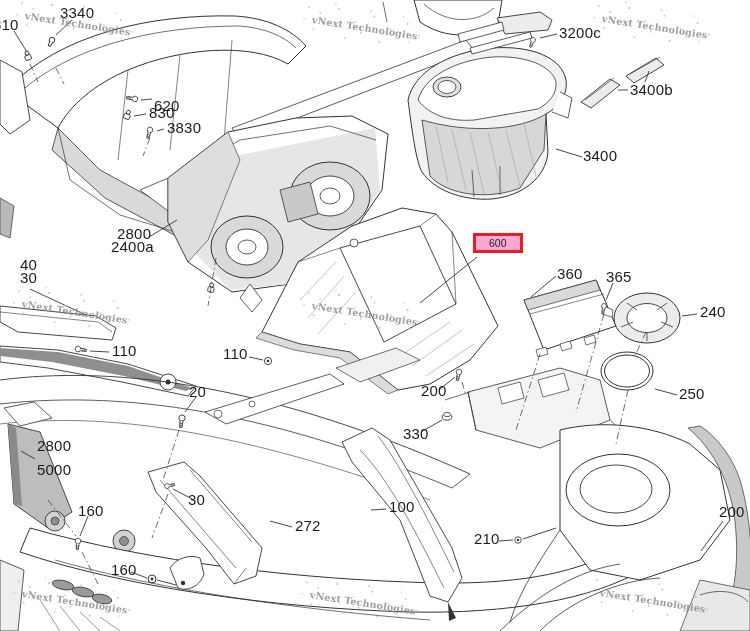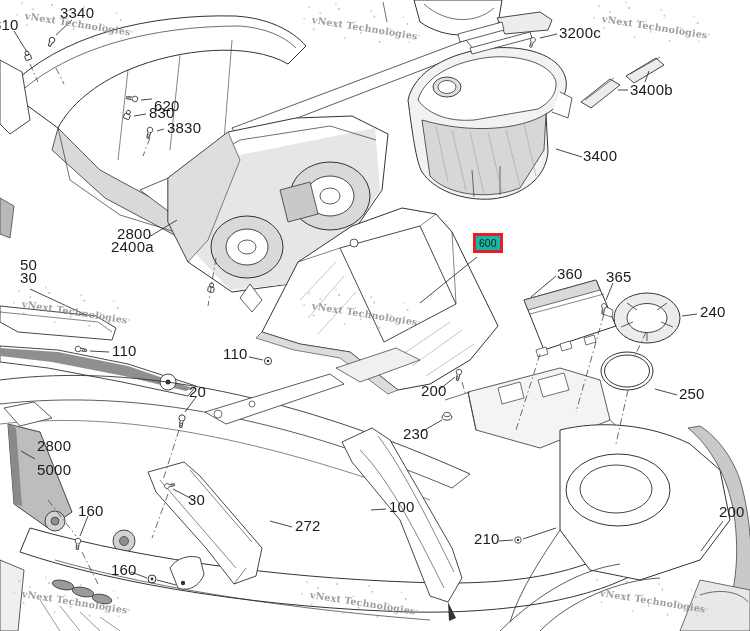--- a/index.html
+++ b/index.html
@@ -6,22 +6,22 @@
   .canvas{
     position:relative;width:750px;height:631px;background:#ffffff;
     overflow:hidden;font-family:"Liberation Sans",sans-serif;
   }
   .canvas svg{position:absolute;left:0;top:0;}
   .part-label{
     position:absolute;font-size:15px;line-height:12px;color:#1b1b1b;
     letter-spacing:.2px;white-space:nowrap;
   }
   .highlight-box{
-    position:absolute;border:3px solid #ec1c24;background:#14b8a6;
-    padding:0 3px;font-size:10.5px;line-height:14px;color:#1b1b1b;
+    position:absolute;border:3px solid #ec1c24;background:#f9a8d4;
+    padding:0 13px;font-size:10.5px;line-height:14px;color:#1b1b1b;
   }
   .watermark{
     position:absolute;font-family:"DejaVu Serif",serif;font-weight:700;
     font-size:9.5px;color:#8d8d8d;letter-spacing:.2px;white-space:nowrap;
     transform:rotate(9deg);transform-origin:left top;opacity:.85;
   }
   .watermark::before{
     content:"";position:absolute;left:-6px;top:-7px;width:2px;height:2px;
     border-radius:50%;background:#b5b5b5;opacity:.75;
     box-shadow:12px 4px 0 #b5b5b5,30px -3px 0 #9c9c9c,48px 7px 0 #c0c0c0,
@@ -287,27 +287,27 @@
 <div class="part-label" style="left:559px;top:27px">3200c</div>
 <div class="part-label" style="left:630px;top:84px">3400b</div>
 <div class="part-label" style="left:583px;top:150px">3400</div>
 <div class="part-label" style="left:117px;top:228px">2800</div>
 <div class="part-label" style="left:111px;top:241px">2400a</div>
 <div class="highlight-box" style="left: 473px; top: 233px; border-color: rgb(236, 28, 36);">600</div>
 <div class="part-label" style="left:557px;top:268px">360</div>
 <div class="part-label" style="left:606px;top:271px">365</div>
 <div class="part-label" style="left:700px;top:306px">240</div>
 <div class="part-label" style="left:679px;top:388px">250</div>
-<div class="part-label" style="left:20px;top:259px">50</div>
+<div class="part-label" style="left:20px;top:259px">40</div>
 <div class="part-label" style="left:20px;top:272px">30</div>
 <div class="part-label" style="left:112px;top:345px">110</div>
 <div class="part-label" style="left:223px;top:348px">110</div>
 <div class="part-label" style="left:189px;top:386px">20</div>
 <div class="part-label" style="left:421px;top:385px">200</div>
-<div class="part-label" style="left:403px;top:428px">230</div>
+<div class="part-label" style="left:403px;top:428px">330</div>
 <div class="part-label" style="left:37px;top:440px">2800</div>
 <div class="part-label" style="left:37px;top:464px">5000</div>
 <div class="part-label" style="left:188px;top:494px">30</div>
 <div class="part-label" style="left:78px;top:505px">160</div>
 <div class="part-label" style="left:111px;top:564px">160</div>
 <div class="part-label" style="left:295px;top:520px">272</div>
 <div class="part-label" style="left:389px;top:501px">100</div>
 <div class="part-label" style="left:474px;top:533px">210</div>
 <div class="part-label" style="left:719px;top:506px">200</div>
 

